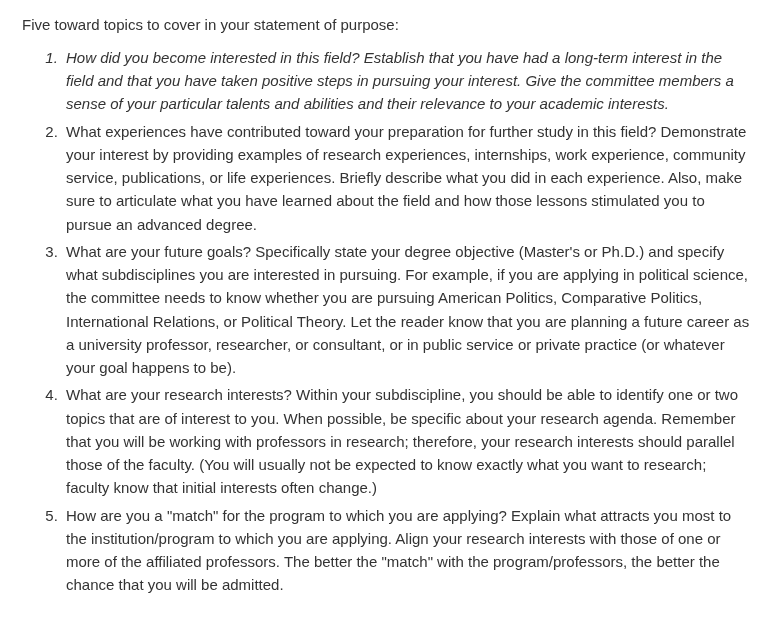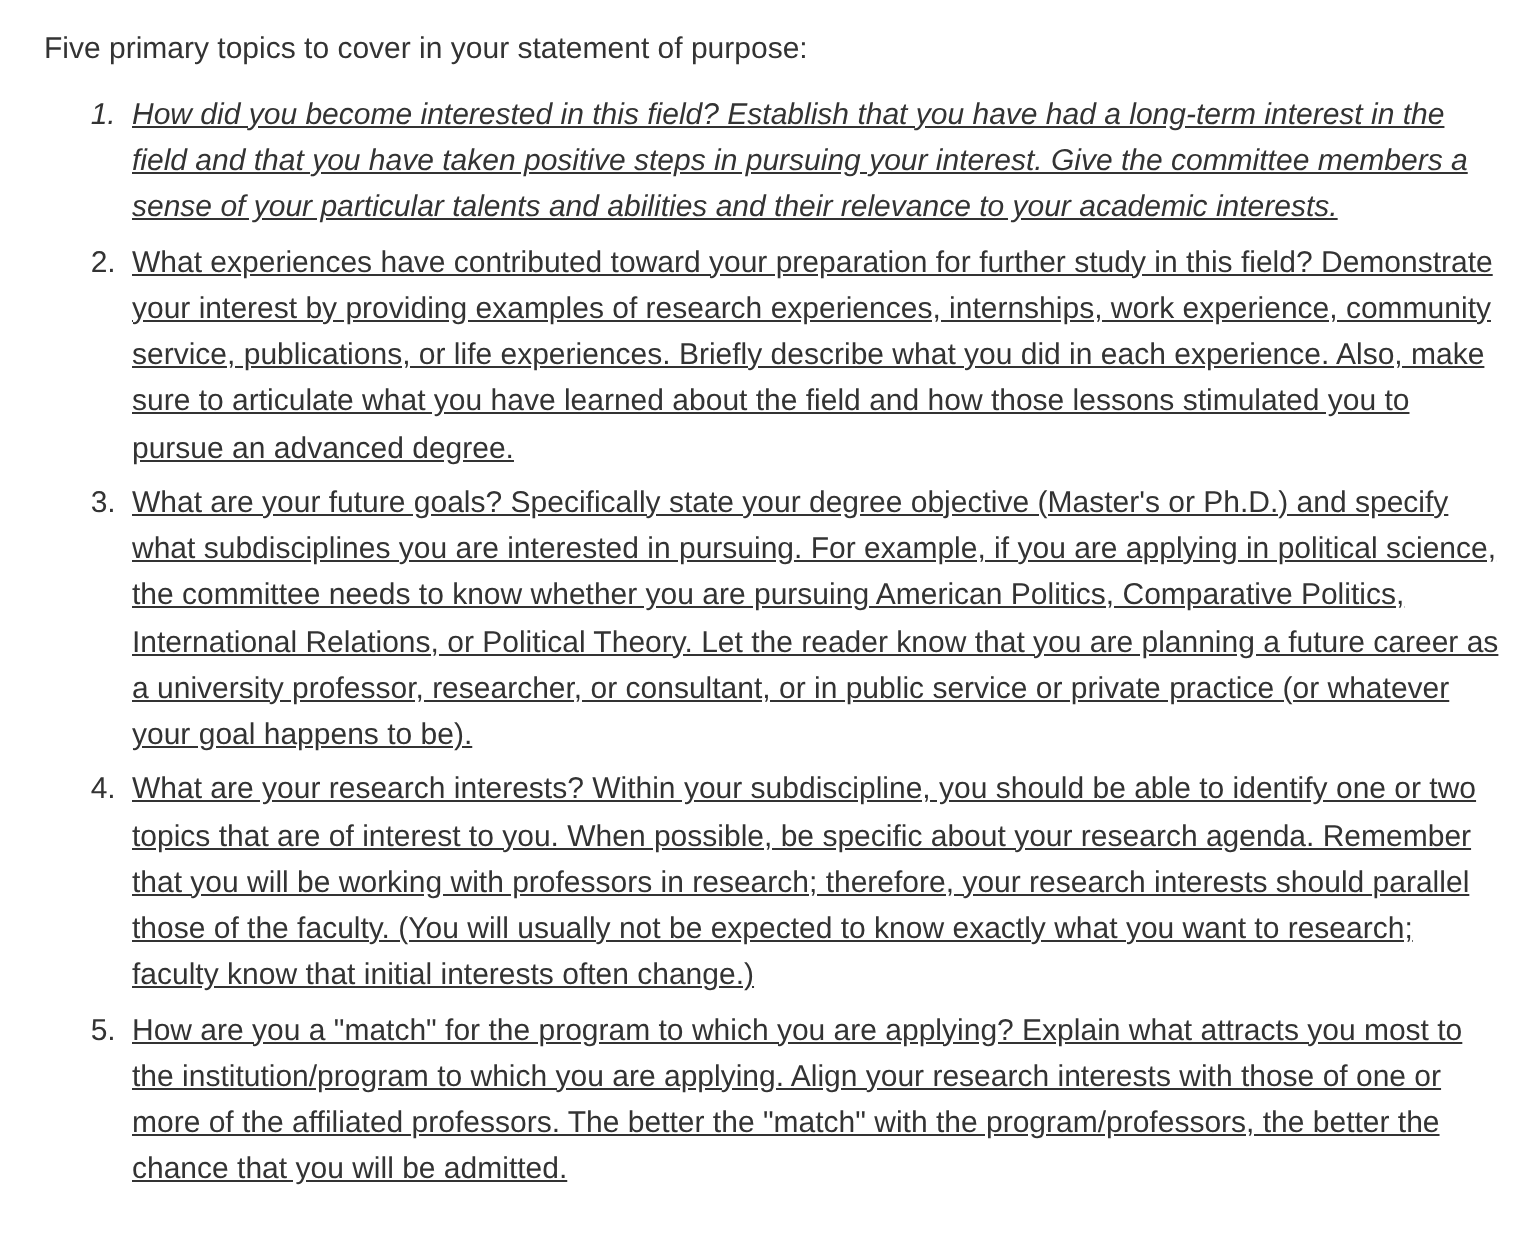--- a/index.html
+++ b/index.html
@@ -22,21 +22,20 @@
   .intro {
     font-size: 15px;
     line-height: 1.45;
     color: #333333;
     margin: 0 0 10px 0;
   }
   ol.topics {
     margin: 0;
     padding: 0 0 0 40px;
     list-style-type: decimal;
-    text-decoration: underline;
   }
   ol.topics > li {
     font-size: 15px;
     line-height: 1.55;
     color: #333333;
     margin: 0 0 4px 0;
     padding-left: 4px;
   }
   ol.topics > li::marker {
     color: #333333;
@@ -46,21 +45,21 @@
   }
   .item-text {
     display: block;
   }
 </style>
 </head>
 <body>
 
 <div class="page">
 
-  <p class="intro">Five primary topics to cover in your statement of purpose:</p>
+  <p class="intro">Five toward topics to cover in your statement of purpose:</p>
 
   <ol class="topics">
     <li class="italic">
       <span class="item-text">How did you become interested in this field? Establish that you have had a long-term interest in the field and that you have taken positive steps in pursuing your interest. Give the committee members a sense of your particular talents and abilities and their relevance to your academic interests.</span>
     </li>
     <li>
       <span class="item-text">What experiences have contributed toward your preparation for further study in this field? Demonstrate your interest by providing examples of research experiences, internships, work experience, community service, publications, or life experiences. Briefly describe what you did in each experience. Also, make sure to articulate what you have learned about the field and how those lessons stimulated you to pursue an advanced degree.</span>
     </li>
     <li>
       <span class="item-text">What are your future goals? Specifically state your degree objective (Master's or Ph.D.) and specify what subdisciplines you are interested in pursuing. For example, if you are applying in political science, the committee needs to know whether you are pursuing American Politics, Comparative Politics, International Relations, or Political Theory. Let the reader know that you are planning a future career as a university professor, researcher, or consultant, or in public service or private practice (or whatever your goal happens to be).</span>

